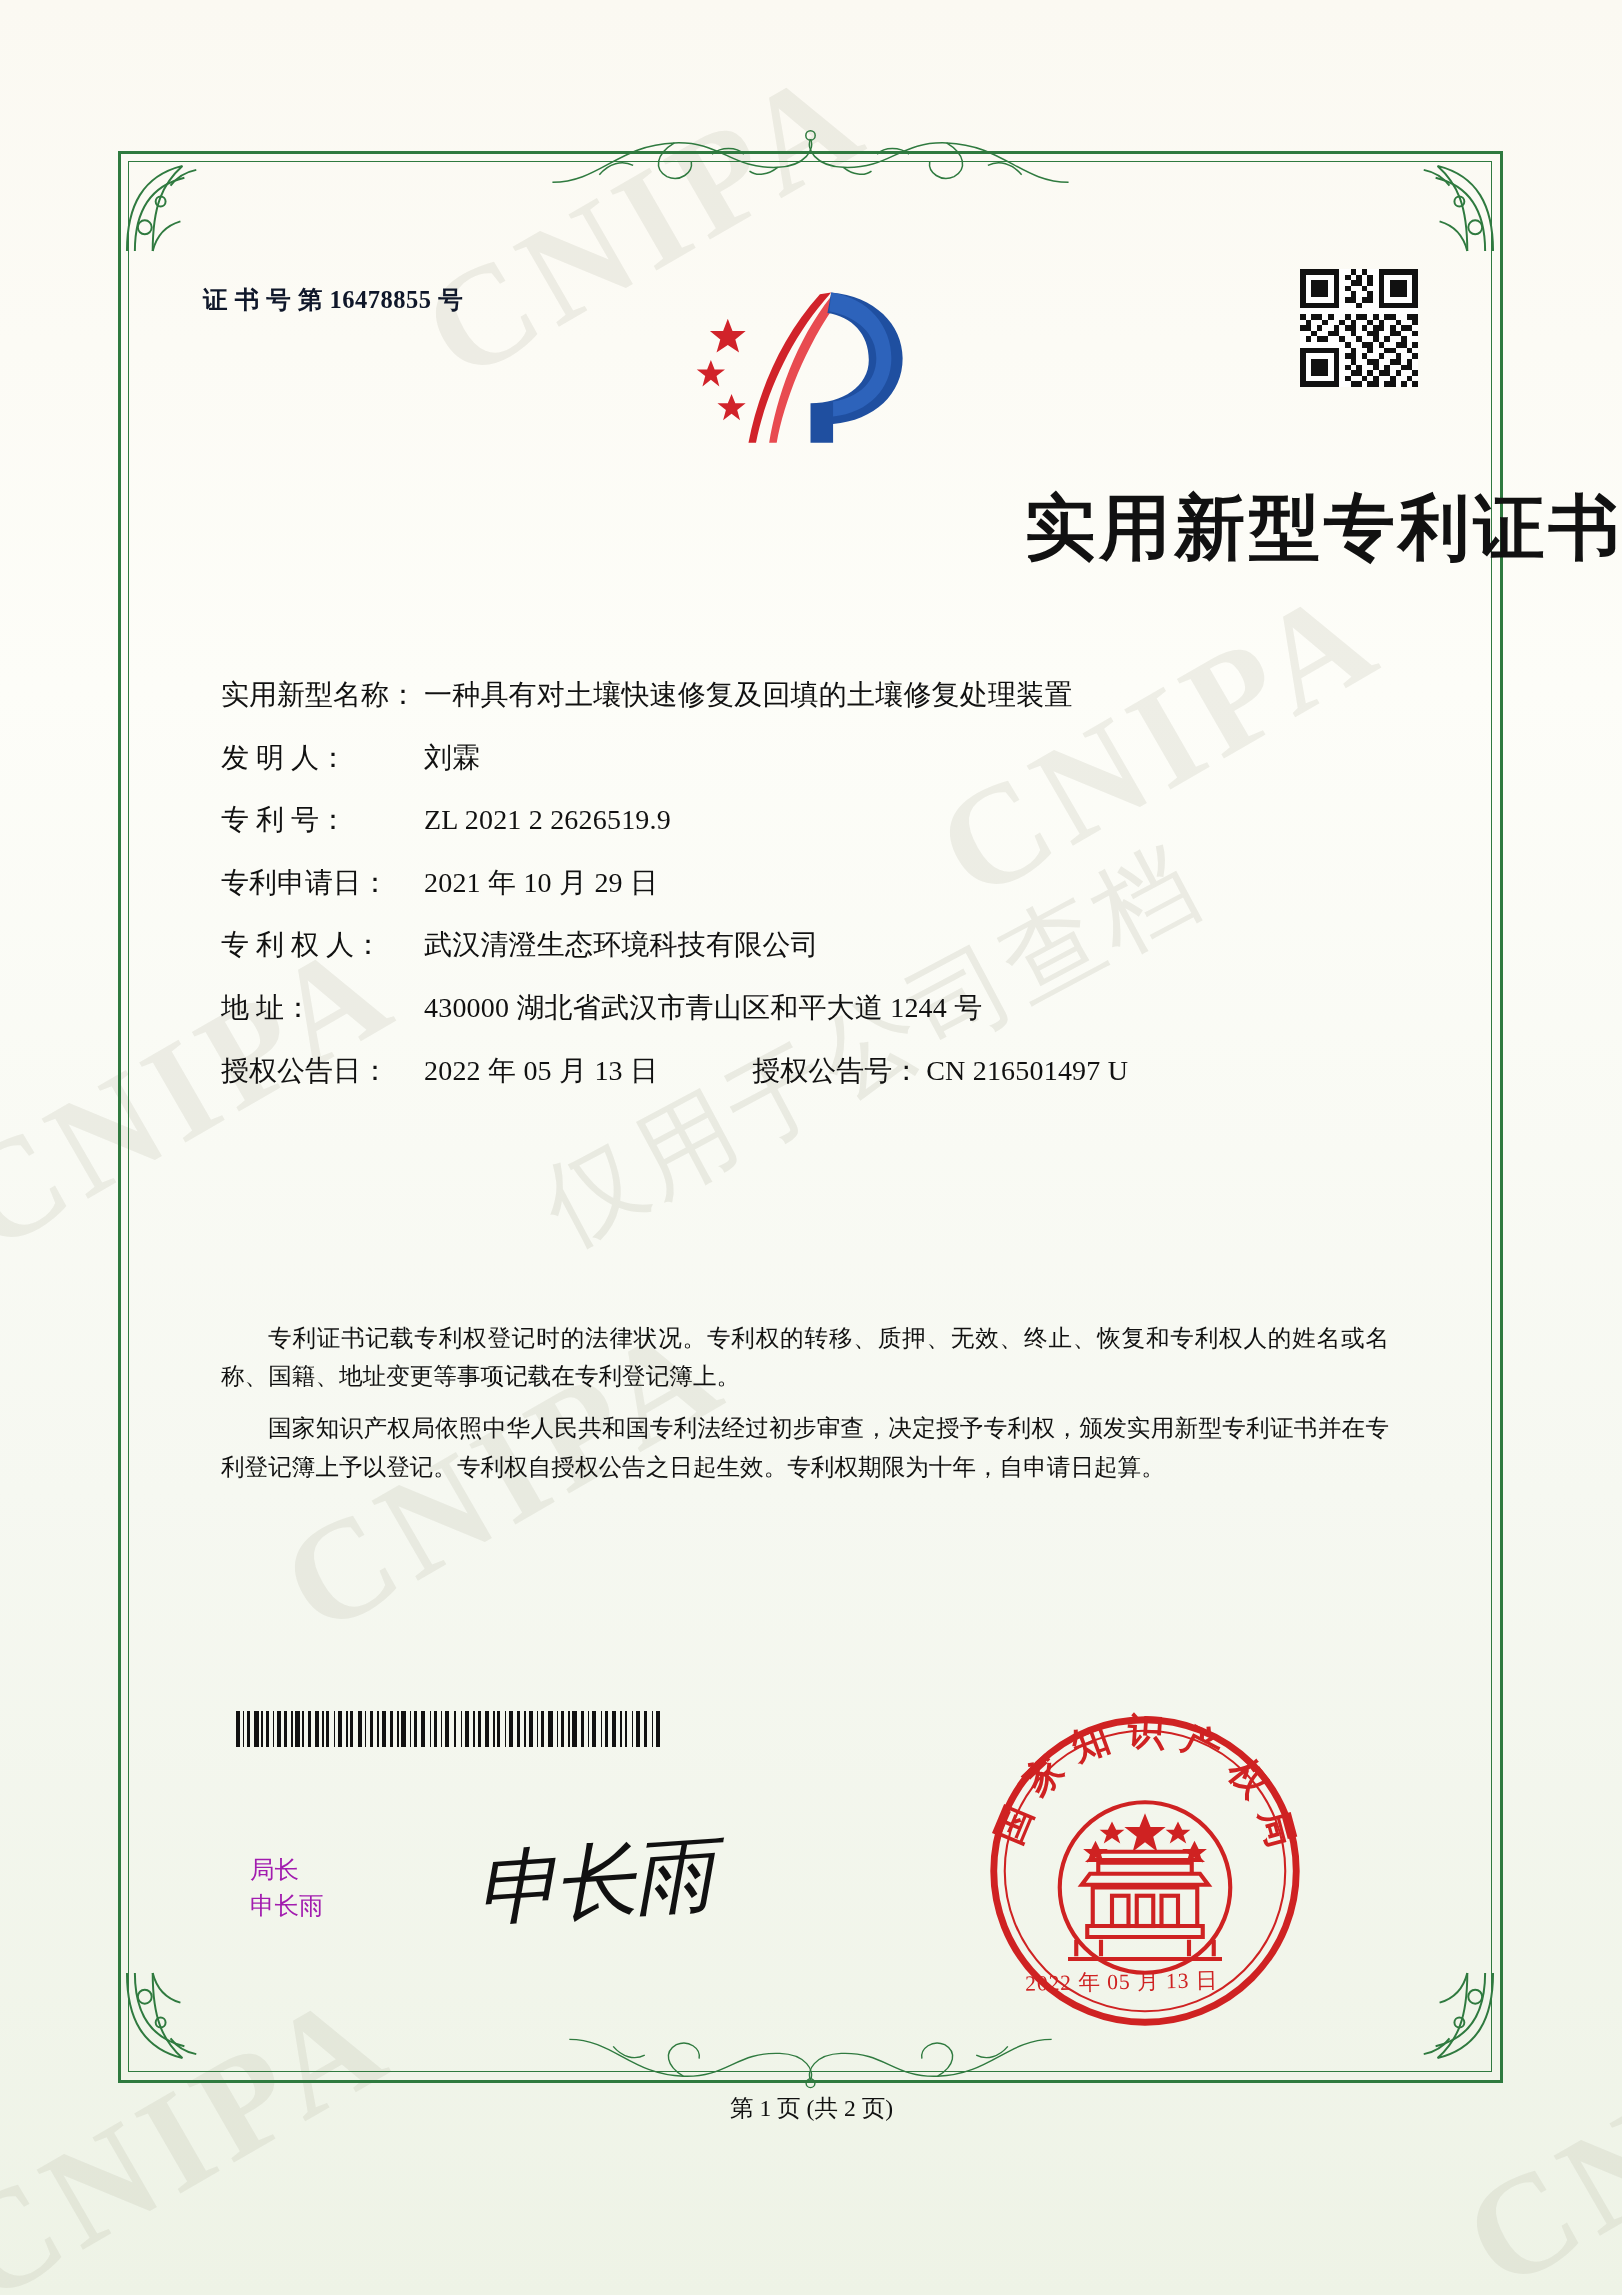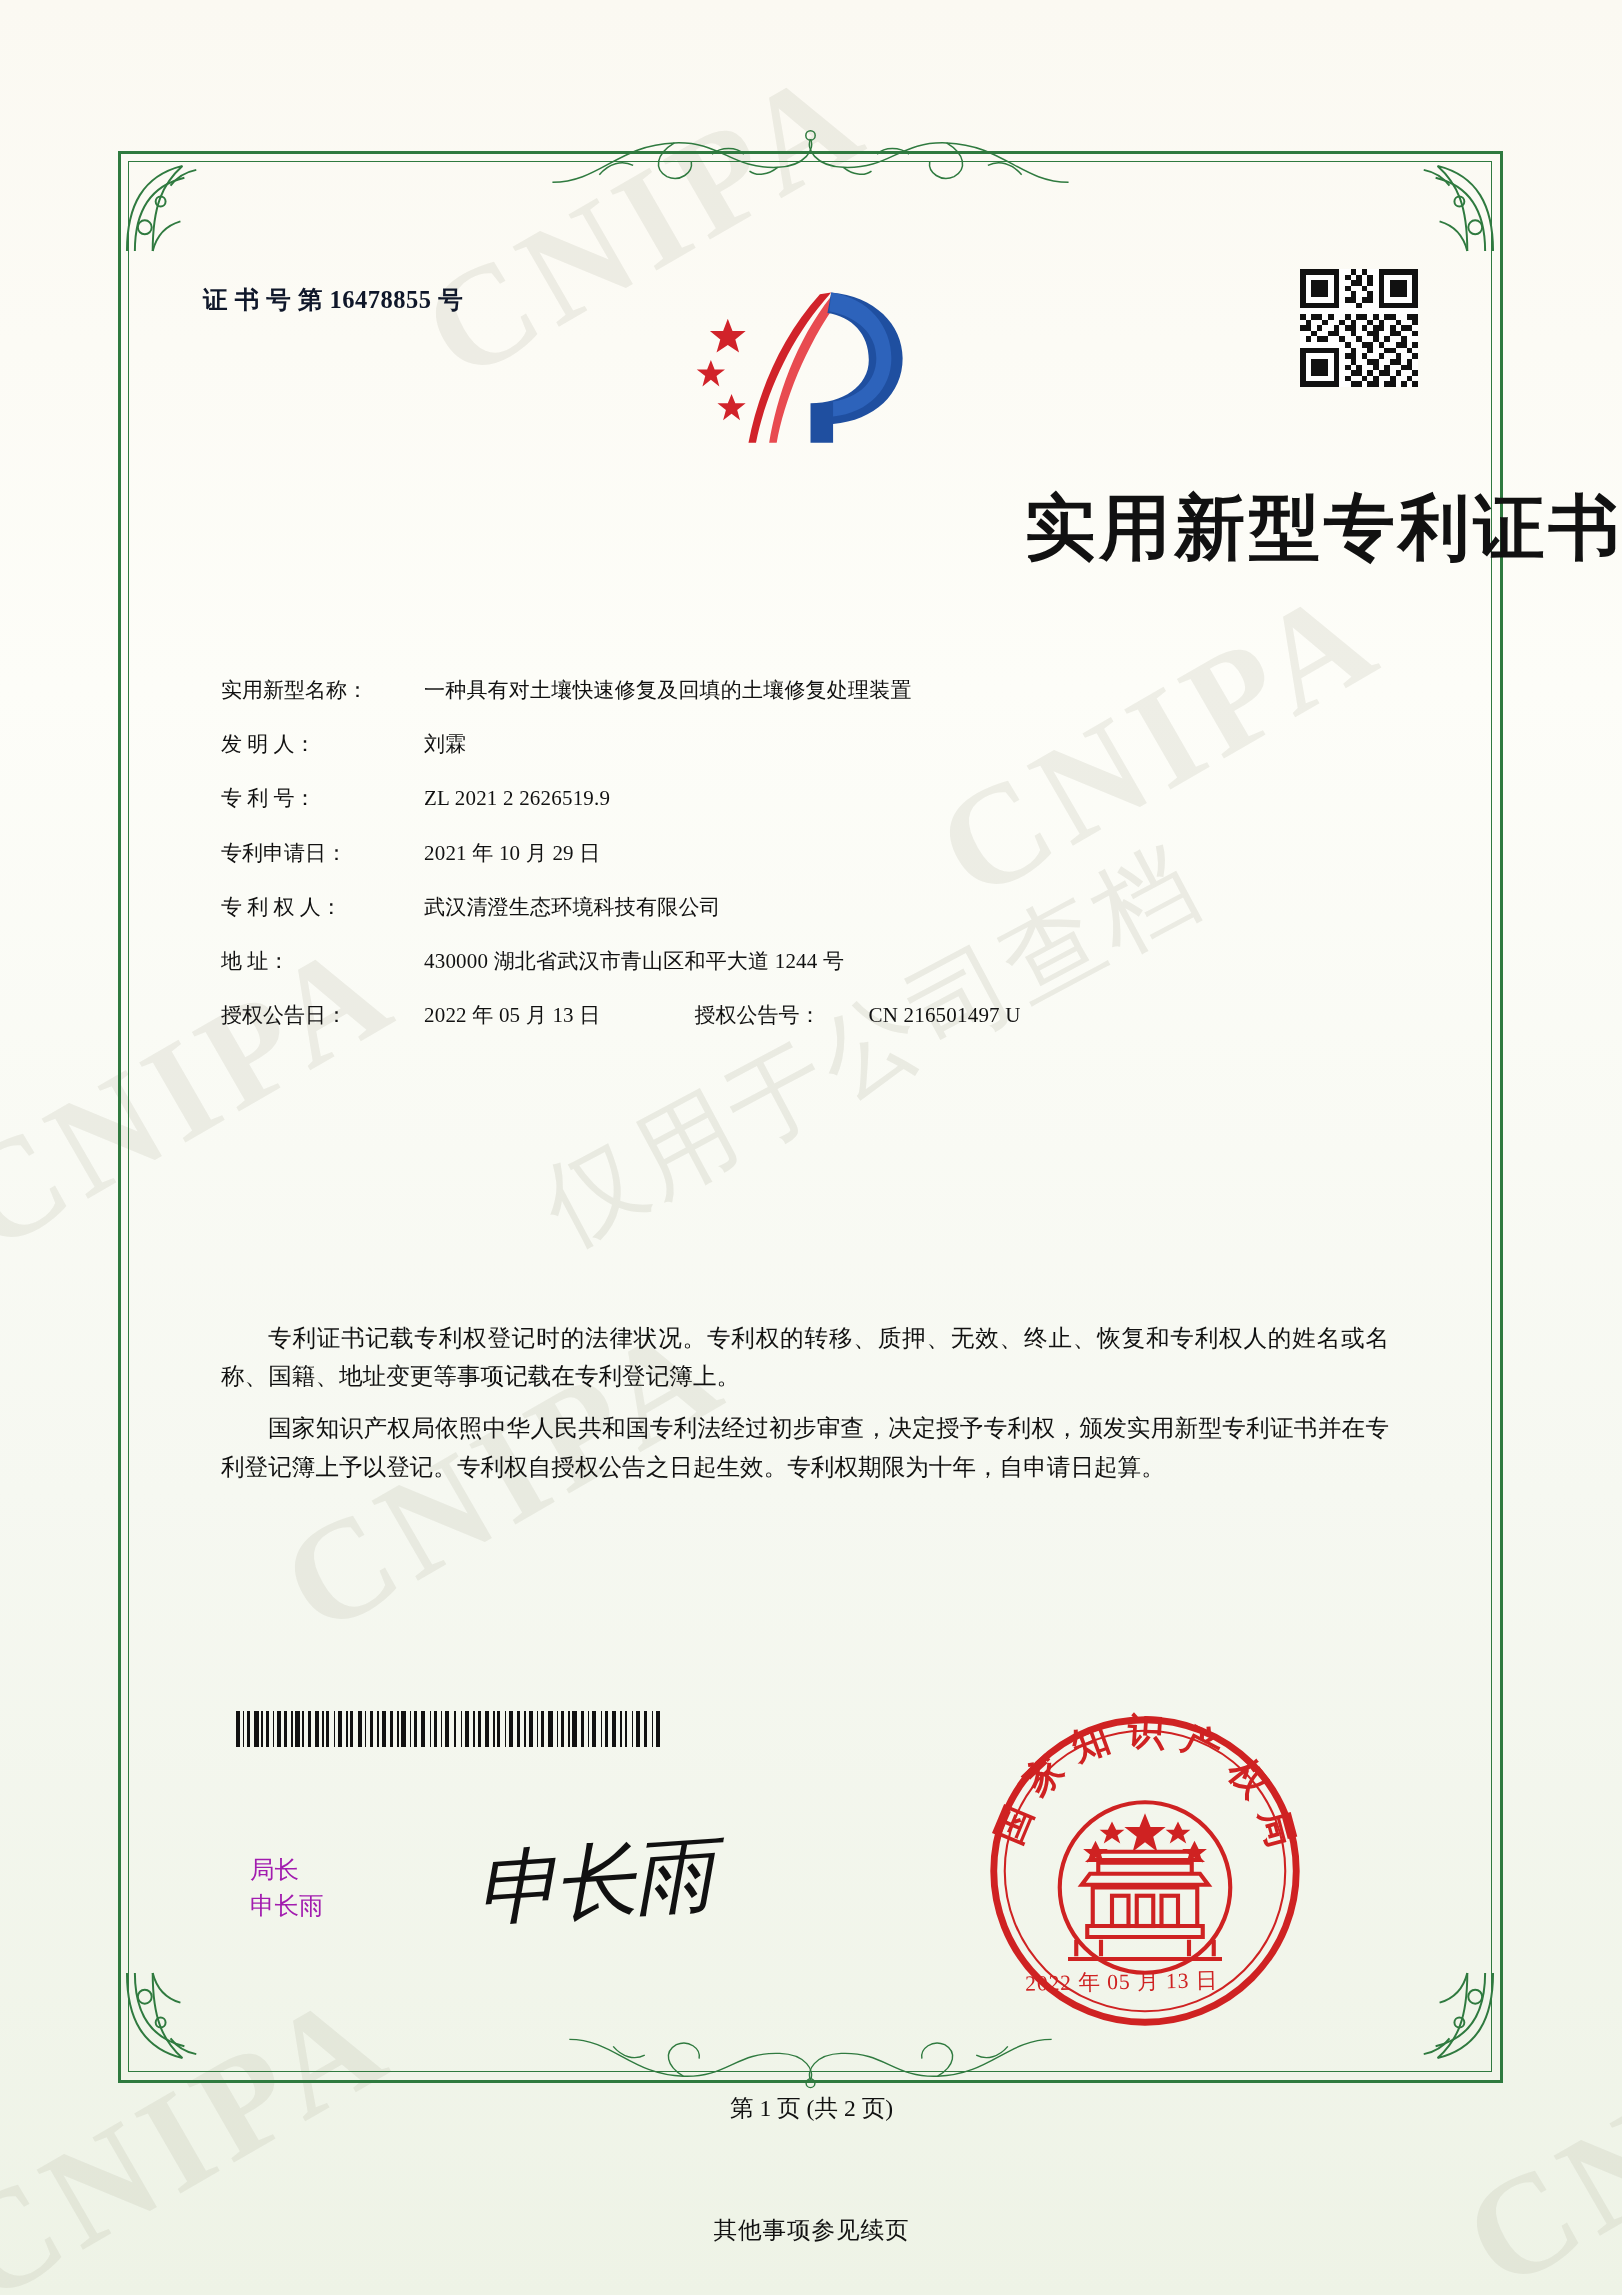--- a/index.html
+++ b/index.html
@@ -149,21 +149,21 @@
   .fields {
     position: absolute;
     left: 221px;
     top: 678px;
     width: 1178px;
   }
   .field-row {
     display: flex;
     align-items: baseline;
     margin-bottom: 29px;
-    font-size: 21px;
+    font-size: 28px;
     color: #111;
     line-height: 1.2;
   }
   .field-label {
     width: 203px;
     flex: none;
     letter-spacing: 0px;
     white-space: nowrap;
   }
   .field-value {
@@ -621,15 +621,14 @@
       <polygon points="120,78 124,88 135,88 126,95 129,106 120,99 111,106 114,95 105,88 116,88" fill="#cf2222" stroke="none"></polygon>
       <polygon points="96,84 99,90 105,90 100,94 102,100 96,96 90,100 92,94 87,90 93,90" fill="#cf2222" stroke="none"></polygon>
       <polygon points="144,84 147,90 153,90 148,94 150,100 144,96 138,100 140,94 135,90 141,90" fill="#cf2222" stroke="none"></polygon>
       <polygon points="84,98 87,104 93,104 88,108 90,114 84,110 78,114 80,108 75,104 81,104" fill="#cf2222" stroke="none"></polygon>
       <polygon points="156,98 159,104 165,104 160,108 162,114 156,110 150,114 152,108 147,104 153,104" fill="#cf2222" stroke="none"></polygon>
     </g>
   </svg>
   <div class="seal-date">2022 年 05 月 13 日</div>
 
   <div class="page-number">第 1 页 (共 2 页)</div>
-  <div class="footer-note">其他事项参见续页</div>
 </div>
 
 
 </body></html>

